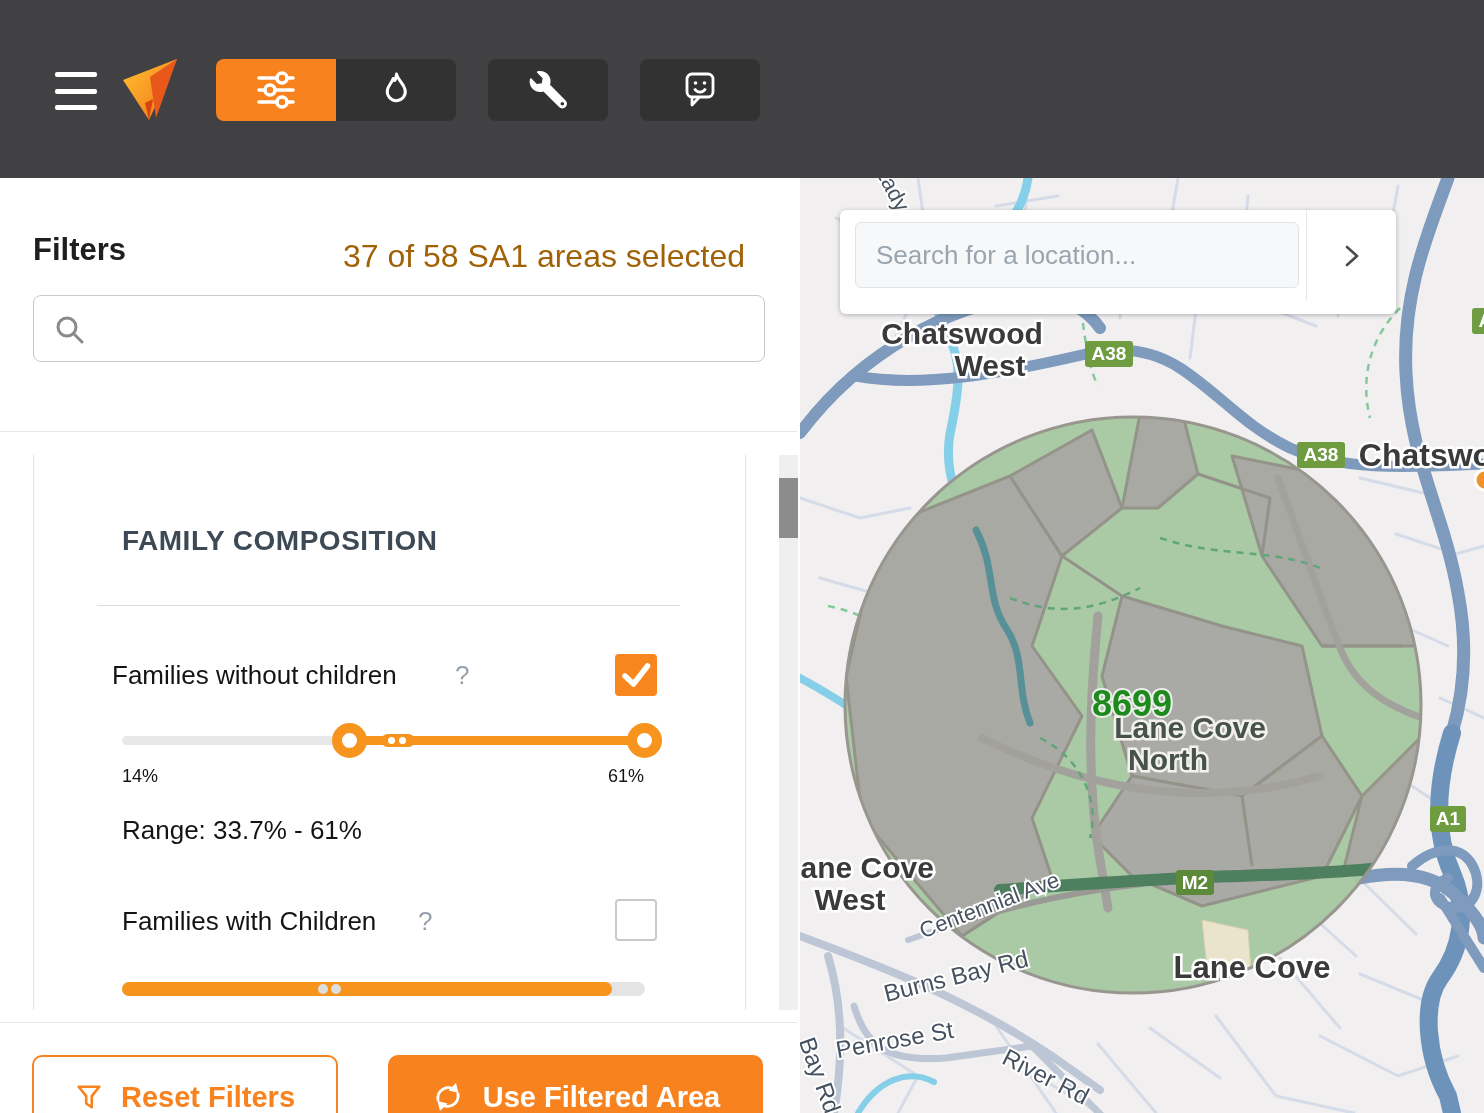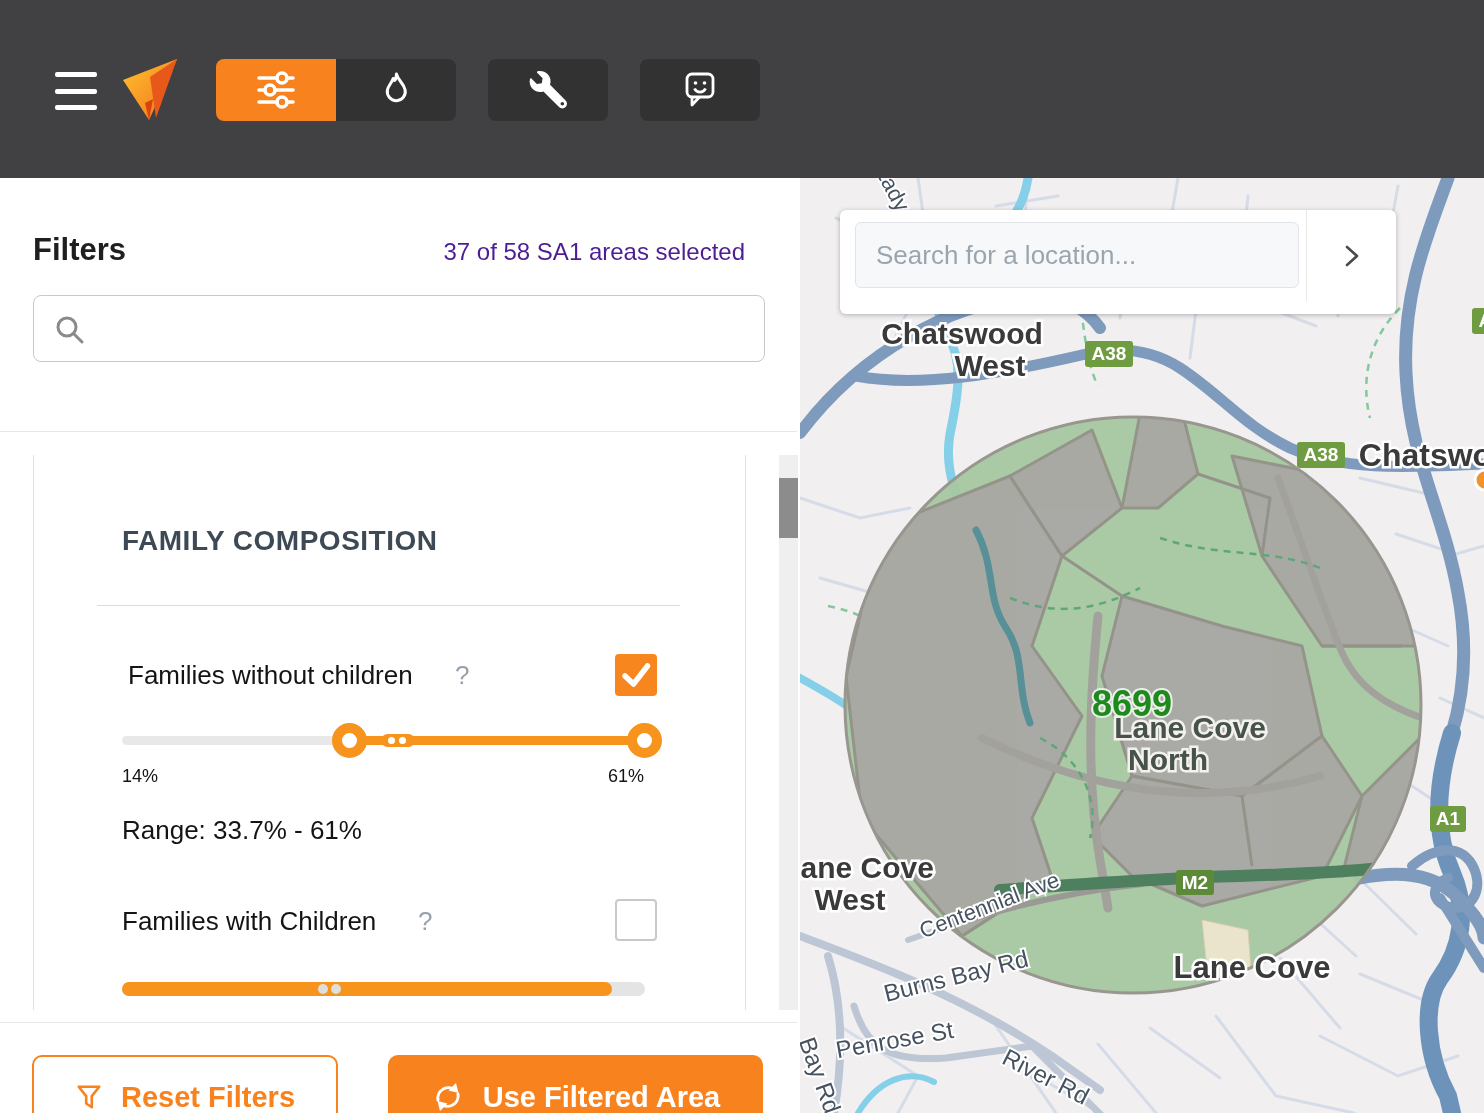--- a/index.html
+++ b/index.html
@@ -12,21 +12,21 @@
   #hamburger div{height:5px;background:#fff;border-radius:2px;}
   #logo{position:absolute;left:118px;top:56px;width:66px;height:70px;}
   .tb-group{position:absolute;top:59px;height:62px;border-radius:8px;overflow:hidden;display:flex;}
   .tb-btn{width:120px;height:62px;display:flex;align-items:center;justify-content:center;background:#323232;cursor:pointer;}
   .tb-btn.active{background:#F7821E;}
   .tb-single{position:absolute;top:59px;width:120px;height:62px;border-radius:8px;background:#323232;display:flex;align-items:center;justify-content:center;cursor:pointer;}
 
   
   #panel{position:absolute;left:0;top:178px;width:800px;height:1105px;background:#fff;}
   #panel-title{position:absolute;left:33px;top:54px;font-size:31px;font-weight:bold;color:#1f1f1f;}
-  #sel-status{position:absolute;right:55px;top:60px;font-size:24px;color:#4c1d95;}
+  #sel-status{position:absolute;right:55px;top:60px;font-size:32px;color:#a16207;}
   #filter-search{position:absolute;left:33px;top:117px;width:732px;height:67px;border:1.5px solid #c9c9c9;border-radius:8px;background:#fff;}
   #filter-search svg{position:absolute;left:20px;top:18px;}
   #filter-search input{position:absolute;left:64px;top:4px;width:640px;height:57px;border:none;outline:none;font-size:25px;color:#333;background:transparent;}
   #filter-search input::placeholder{color:#9b9b9b;}
   .hr-full{position:absolute;left:0;width:797px;height:0;border-top:1px solid #e6e6e6;}
   #scrollbox{position:absolute;left:33px;top:277px;width:713px;height:555px;border-left:1px solid #e3e3e3;border-right:1px solid #e3e3e3;}
   #scrollbar-track{position:absolute;left:779px;top:277px;width:19px;height:555px;background:#efefef;}
   #scrollbar-thumb{position:absolute;left:0;top:23px;width:19px;height:60px;background:#8c8c8c;cursor:pointer;}
   #section-title{position:absolute;left:122px;top:347px;font-size:28px;font-weight:bold;letter-spacing:.5px;color:#3d4a55;}
   #section-divider{position:absolute;left:97px;top:427px;width:583px;border-top:1px solid #dcdcdc;}
@@ -142,21 +142,21 @@
     <div class="hr-full" style="top:253px;"></div>
 
     <div id="scrollbox"></div>
     <div id="scrollbar-track">
       <div id="scrollbar-thumb"></div>
     </div>
 
     <div id="section-title">FAMILY COMPOSITION</div>
     <div id="section-divider"></div>
 
-    <div class="f-label" style="left:128px;top:482px;">Families without children</div>
+    <div class="f-label" style="left:112px;top:482px;">Families without children</div>
     <div class="f-help" style="left:455px;top:482px;">?</div>
     <div class="checkbox checked" style="left:615px;top:476px;">
       <svg width="42" height="42" viewBox="0 0 42 42">
         <polyline points="10,22 18.5,30 32.5,12" fill="none" stroke="#fff" stroke-width="5.5" stroke-linecap="round" stroke-linejoin="round"></polyline>
       </svg>
     </div>
 
     <div class="slider" style="top:544px;">
       <div class="sl-track"></div>
       <div class="sl-range" style="left:228px;width:295px;"></div>

